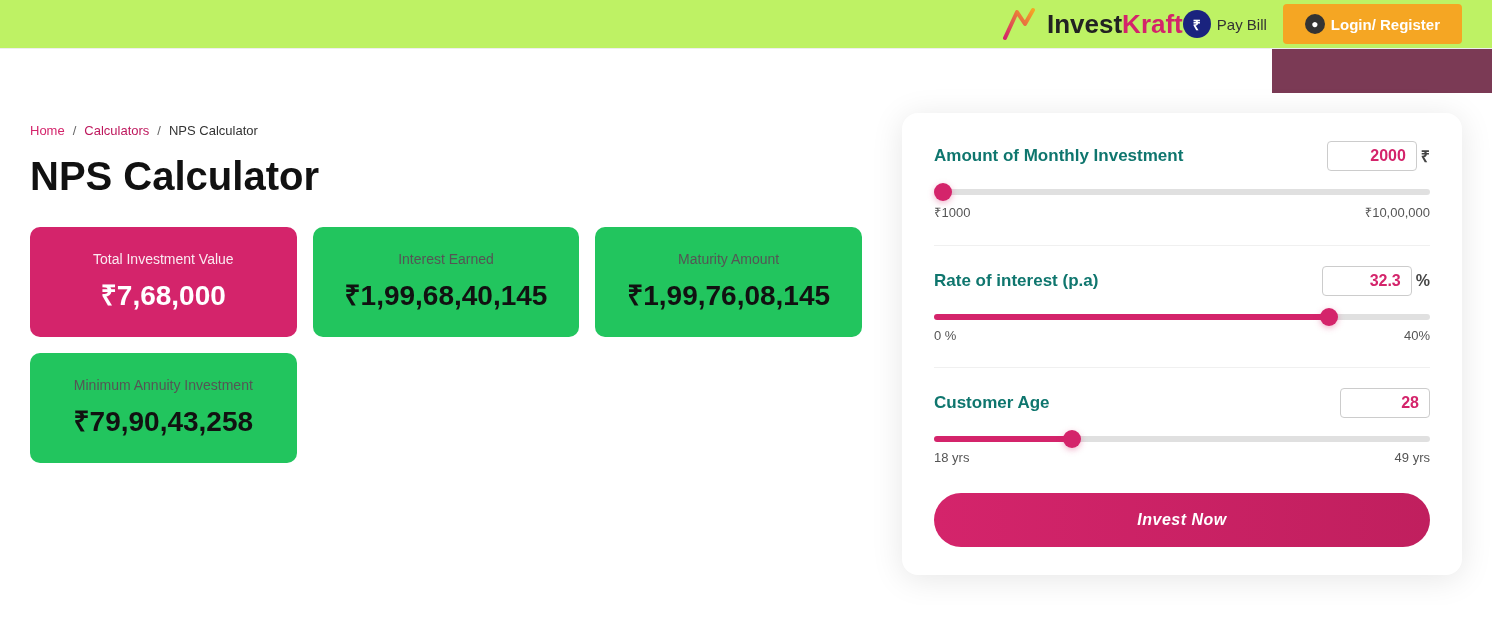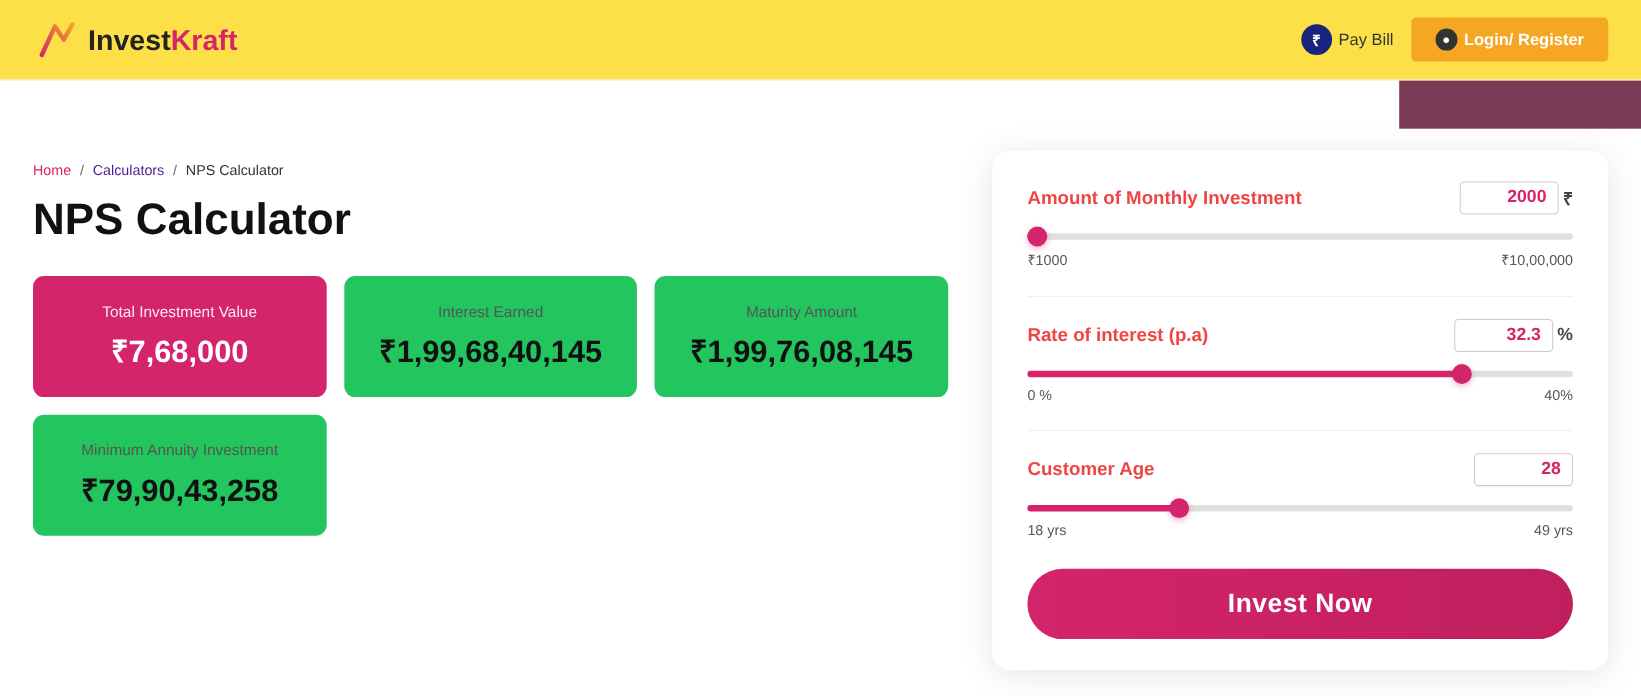--- a/index.html
+++ b/index.html
@@ -2,24 +2,24 @@
 <html><head>
   <meta charset="utf-8">
   <style>
     * { box-sizing: border-box; margin: 0; padding: 0; }
     body { font-family: 'Segoe UI', Arial, sans-serif; background: #fff; color: #222; }
 
     
     header {
       display: flex;
       align-items: center;
-      justify-content: space-between;
-      padding: 14px 30px;
+      justify-content: flex-end;
+      padding: 2px 30px;
       border-bottom: 1px solid #eee;
-      background: #fde047;
+      background: #bef264;
       position: relative;
     }
     .logo-area {
       display: flex;
       align-items: center;
       gap: 6px;
     }
     .logo-icon {
       width: 44px;
       height: 44px;
@@ -113,21 +113,21 @@
     }
     .breadcrumb {
       font-size: 13px;
       margin-bottom: 16px;
       display: flex;
       align-items: center;
       gap: 8px;
     }
     .breadcrumb-home { color: #d4246b; cursor: pointer; }
     .breadcrumb-sep { color: #666; }
-    .breadcrumb-calc { color: #4c1d95; cursor: pointer; }
+    .breadcrumb-calc { color: #be185d; cursor: pointer; }
     .breadcrumb-current { color: #333; }
 
     .page-title {
       font-size: 40px;
       font-weight: 800;
       color: #111;
       margin-bottom: 28px;
     }
 
     
@@ -185,21 +185,21 @@
 
     .calc-row {
       display: flex;
       align-items: center;
       justify-content: space-between;
       gap: 12px;
     }
     .calc-label {
       font-size: 17px;
       font-weight: 600;
-      color: #ef4444;
+      color: #0f766e;
       flex: 1;
     }
     .calc-input-wrap {
       display: flex;
       align-items: center;
       gap: 4px;
     }
     .calc-input {
       border: 1px solid #ccc;
       border-radius: 4px;
@@ -251,29 +251,30 @@
     .divider {
       height: 1px;
       background: #f0f0f0;
       margin: 2px 0;
     }
 
     
     .invest-btn {
       background: linear-gradient(90deg, #d4246b 0%, #c01f5e 100%);
       color: #fff;
-      font-size: 24px;
+      font-size: 16px;
       font-weight: 700;
       border: none;
       border-radius: 40px;
       padding: 18px 0;
       width: 100%;
       cursor: pointer;
       margin-top: 6px;
       letter-spacing: 0.5px;
+      font-style: italic;
     }
   </style>
 </head>
 <body>
 
 <header>
 
   <div class="logo-area">
     <svg class="logo-icon" viewBox="0 0 44 44" fill="none" xmlns="http://www.w3.org/2000/svg">
       <path d="M8 36 L20 10 L28 22 L36 8" stroke="url(#grad1)" stroke-width="4" stroke-linecap="round" stroke-linejoin="round" fill="none"></path>

